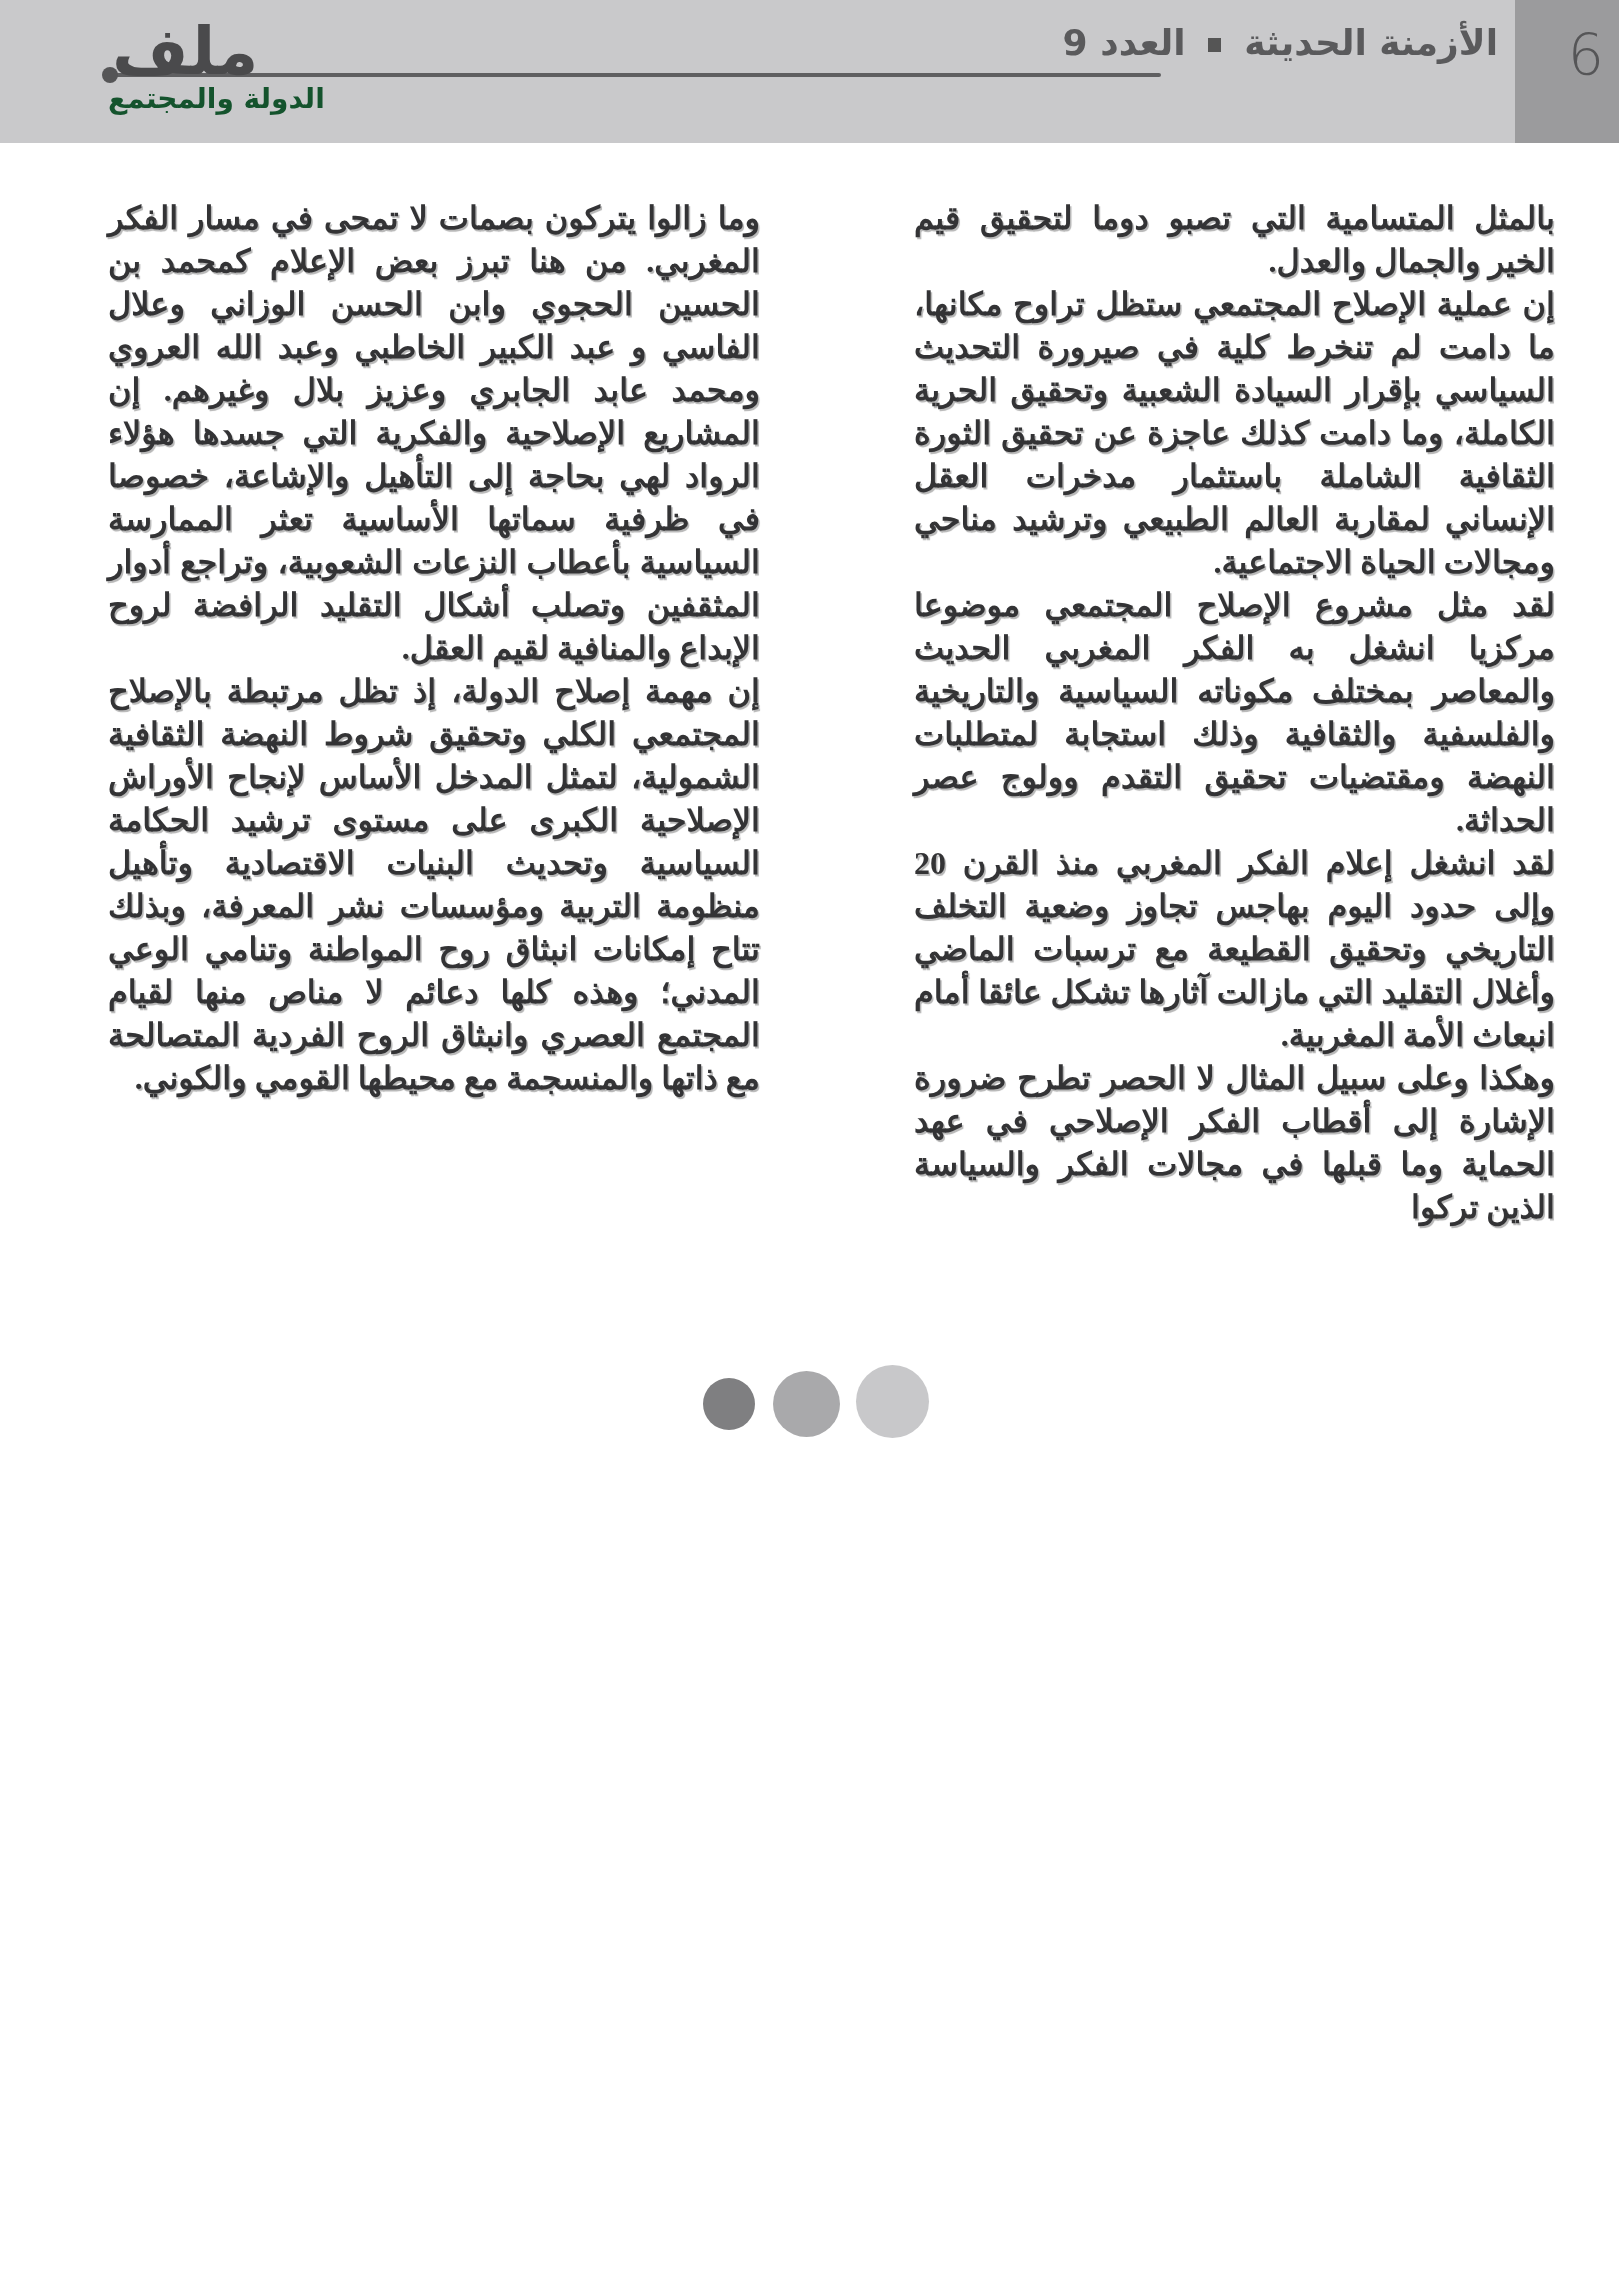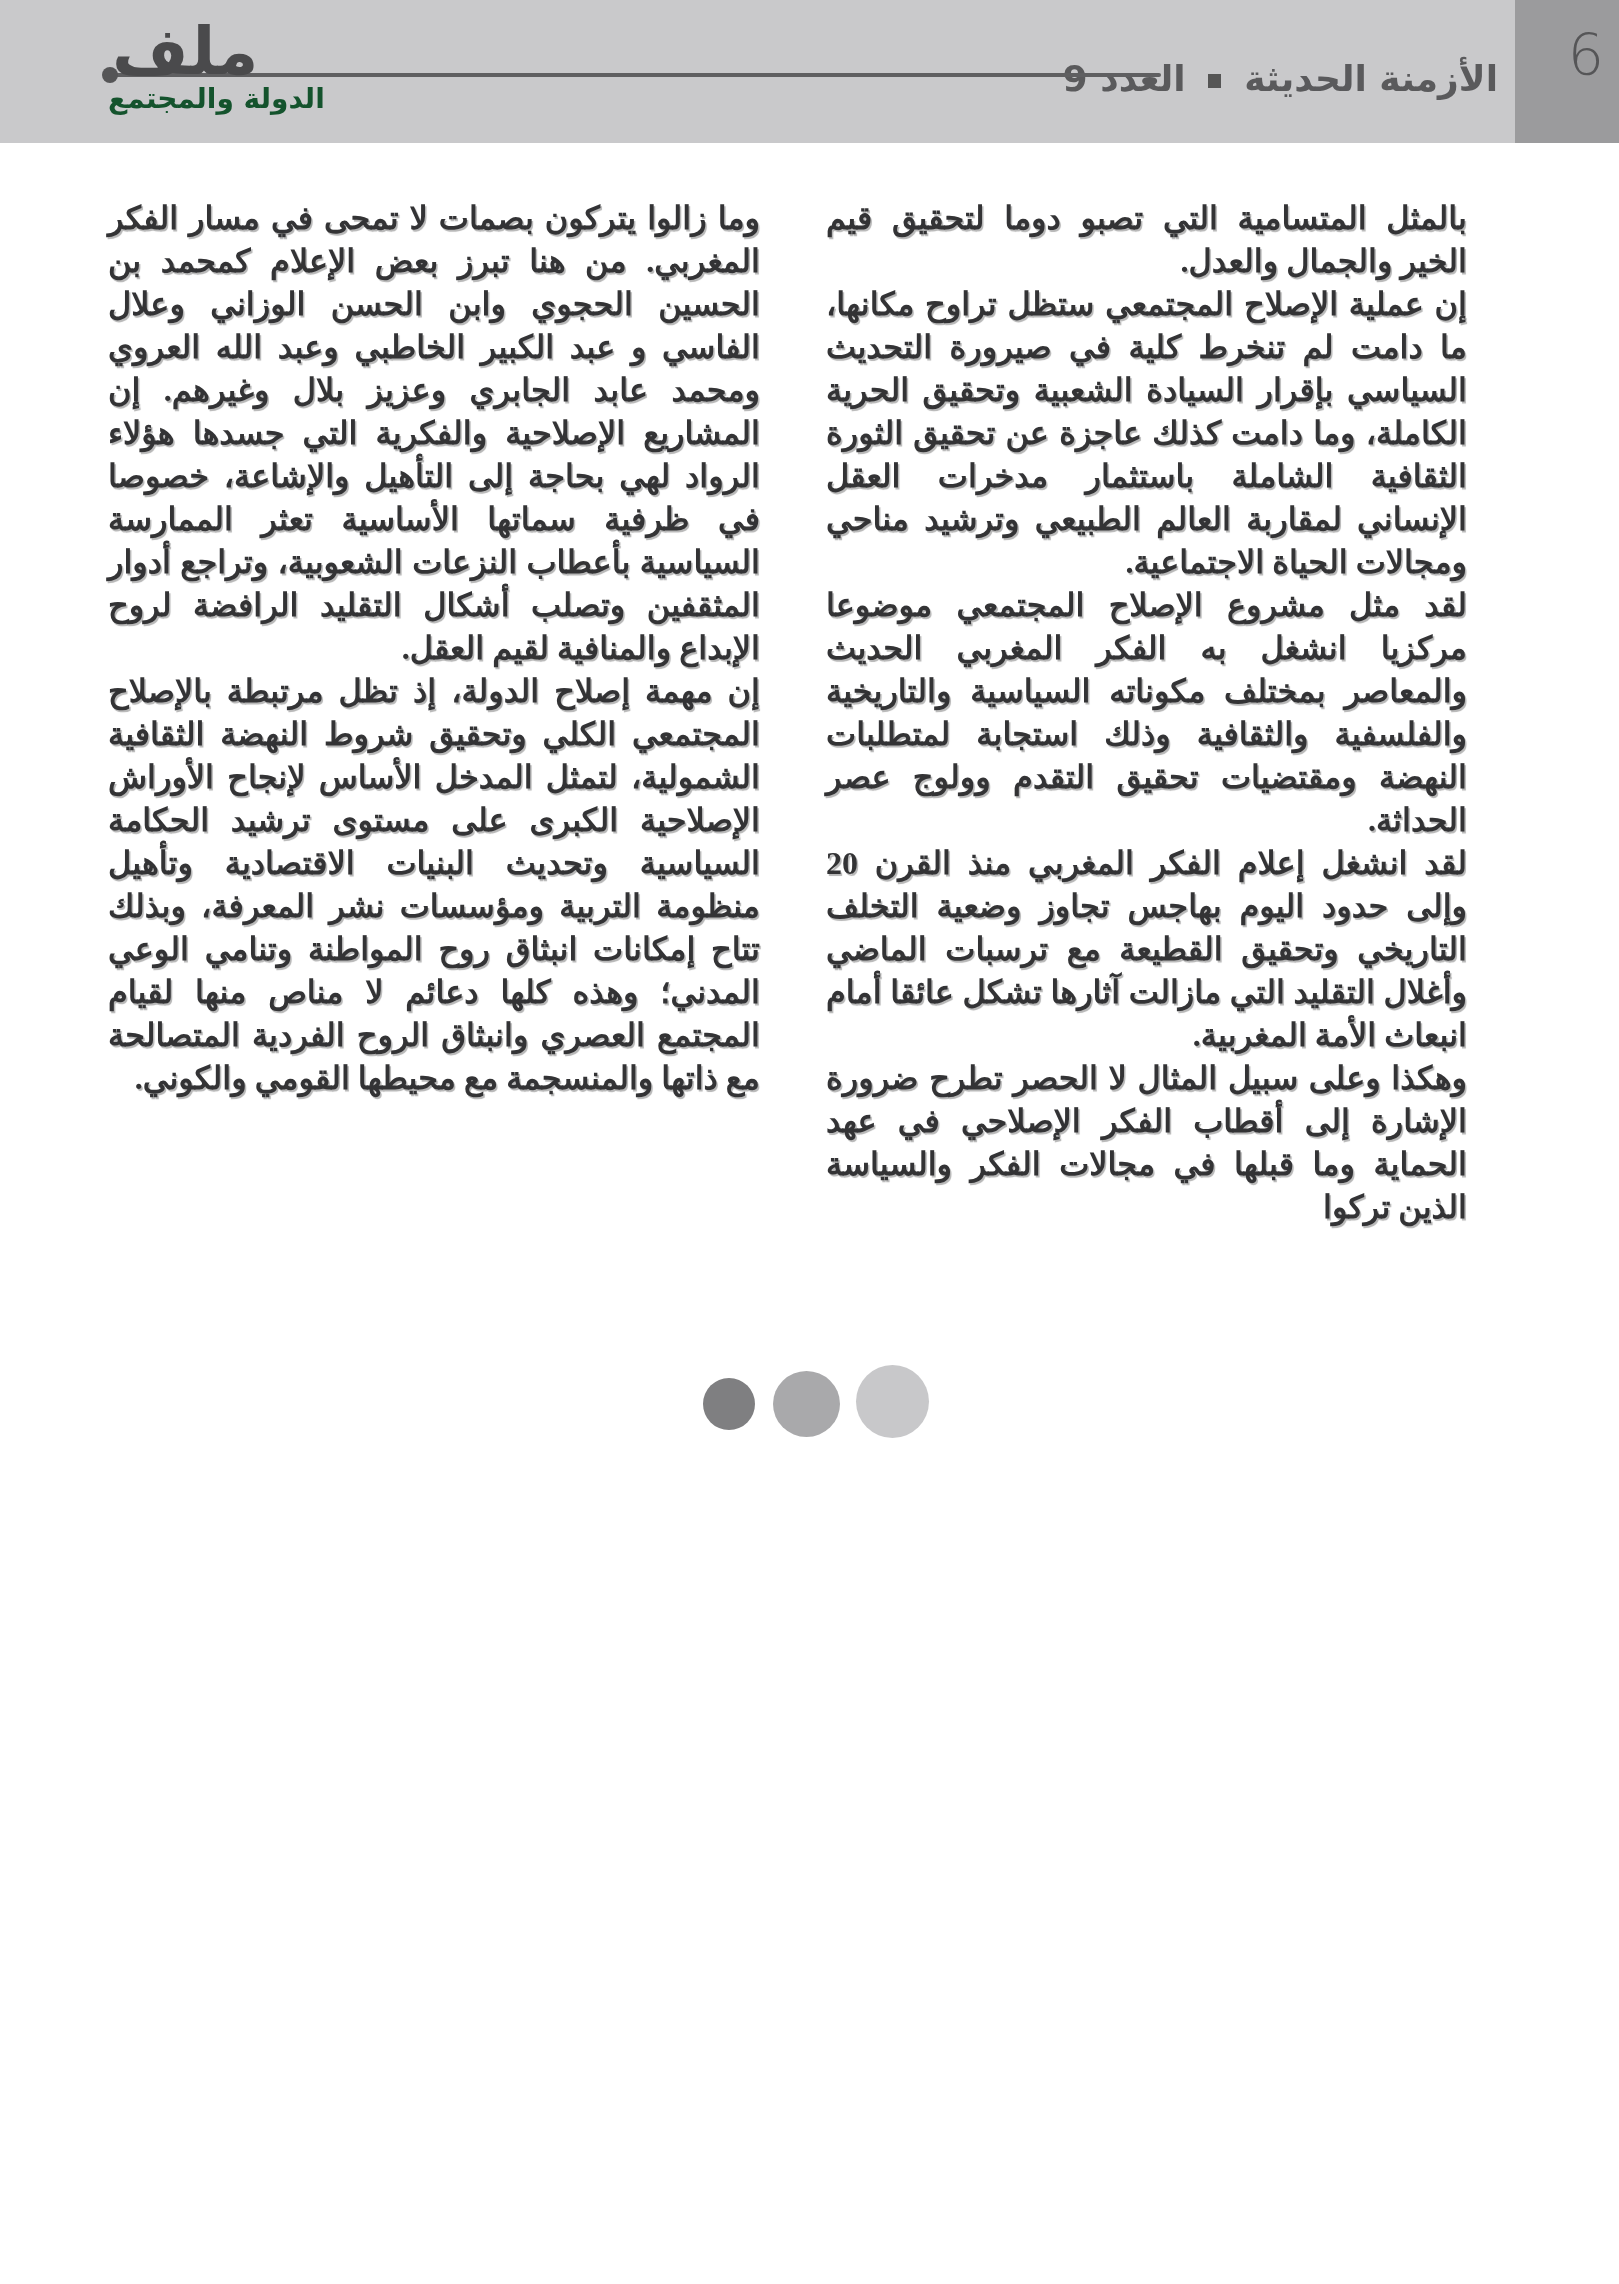--- a/index.html
+++ b/index.html
@@ -1,28 +1,28 @@
 <!DOCTYPE html>
 <html style="font-size:11.7px"><head>
 <meta charset="utf-8">
 <style>
   html, body { margin:0; padding:0; background:#ffffff; }
   body { width:1620px; height:2284px; position:relative; overflow:hidden; font-family:"DejaVu Sans", sans-serif; color:#2f2f2f; }
   .header { position:absolute; left:0; top:0; width:1620px; height:143px; background:#c9c9cb; }
   .page-tab { position:absolute; right:0; top:0; width:105px; height:143px; background:#9b9b9d; }
   .page-num { position:absolute; right:16px; top:22px; font-family:"DejaVu Sans", sans-serif; font-size:57px; font-weight:300; color:#555557; }
-  .mag-title { position:absolute; right:122px; top:22px; direction:rtl; font-size:36px; font-weight:bold; color:#5a5a5c; white-space:nowrap;margin-top:36px; }
+  .mag-title { position:absolute; right:122px; top:22px; direction:rtl; font-size:36px; font-weight:bold; color:#5a5a5c; white-space:nowrap; }
   .mag-title .sq { display:inline-block; width:13px; height:14.6px; background:#555; margin:0 10.2px; vertical-align:middle; }
   .rule { position:absolute; left:114px; top:73px; width:1047px; height:4.4px; background:#5f5f61; border-radius:2.2px; }
   .rule-dot { position:absolute; left:102px; top:67px; width:16px; height:16px; border-radius:50%; background:#555557; }
   .section-title { position:absolute; left:112px; top:13px; font-size:66px; font-weight:bold; color:#4a4a4c; direction:rtl; }
   .section-sub { position:absolute; left:108px; top:82px; font-size:28px; font-weight:bold; color:#14532d; direction:rtl; }
   .col { position:absolute; top:197px; direction:rtl; text-align:justify; font-size:32px; line-height:43px; font-weight:bold; color:#333335; text-shadow:1.5px 1.5px 0.7px #b8b8b8; }
   .col p { margin:0;font-family:Liberation Serif, serif; }
-  .col-right { left:826px; width:641px; }
+  .col-right { left:914px; width:641px; }
   .col-left { left:108px; width:652px; }
   .dots { position:absolute; top:1362px; left:699px; width:233px; height:80px; }
   .dot { position:absolute; border-radius:50%; }
   .dot1 { left:3.6px; top:16px; width:52px; height:52px; background:#7f7f81; }
   .dot2 { left:74px; top:8.7px; width:67px; height:66px; background:#a9a9ab; }
   .dot3 { left:157px; top:2.9px; width:73px; height:73px; background:#c8c8ca; }
 </style>
 </head>
 <body>
 

